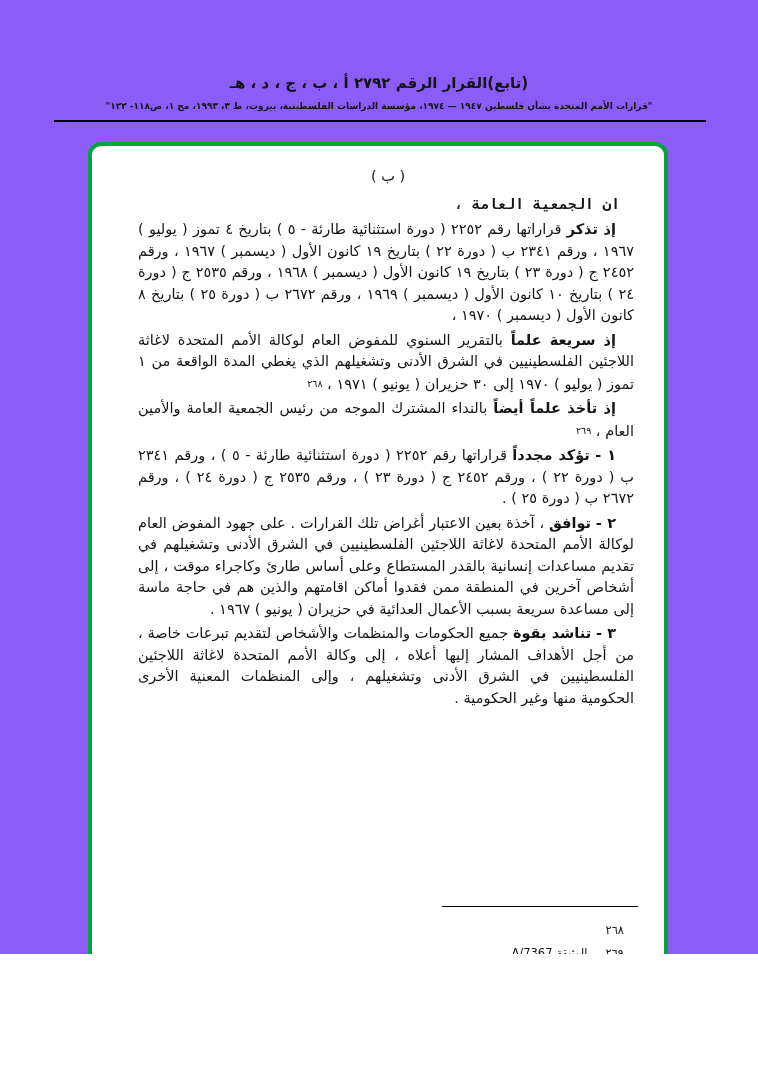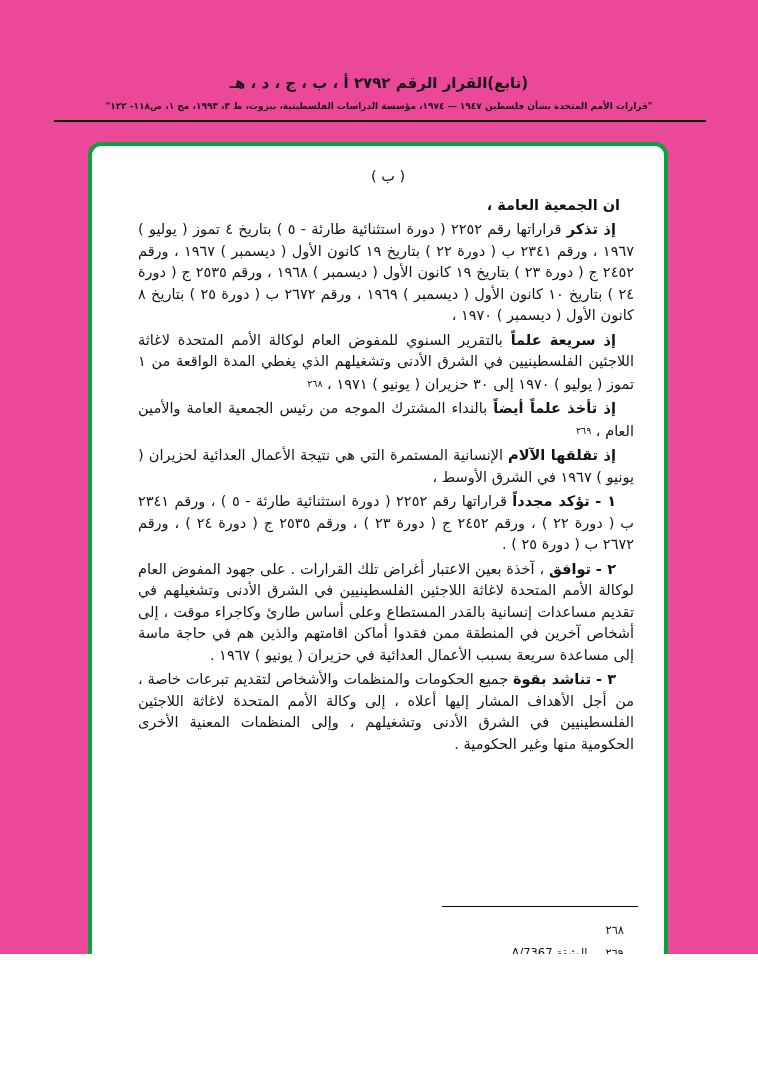--- a/index.html
+++ b/index.html
@@ -5,21 +5,21 @@
   :root{
     --border-green:#0aa13f;
     --ink:#141414;
   }
   *{box-sizing:border-box;}
   html,body{margin:0;padding:0;}
   body{background:#ffffff;}
   .page{
     position:relative;
     width:758px;height:954px;
-    background:#ec4899;
+    background:#8b5cf6;
     color:var(--ink);
     font-family:"DejaVu Sans", sans-serif;
     overflow:hidden;
   }
   .page-header{
     position:absolute;top:74px;left:0;right:0;
     text-align:center;direction:rtl;
   }
   .header-title{font-size:15px;font-weight:bold;letter-spacing:.5px;}
   .header-source{font-size:9px;font-weight:bold;margin-top:9px;white-space:nowrap;}
@@ -40,21 +40,21 @@
     font-size:14.5px;
     line-height:21.5px;
     text-align:justify;
   }
   .cont-line{
     text-align:left;
     font-size:13.5px;
     margin:0 0 4px 0;
   }
   .section-marker{text-align:center;margin:2px 0 7px 0;}
-  .opening{font-weight:bold;text-indent:18px;margin:0 0 3px 0;}
+  .opening{font-weight:bold;text-indent:18px;margin:0 0 3px 0;font-family:Liberation Mono, monospace;}
   .para{margin:0 4px 3px 0;text-indent:18px;}
   .lead{font-weight:bold;}
   .ref{font-size:9.5px;vertical-align:2px;}
   .footnotes{
     position:absolute;
     right:26px;left:46px;top:760px;
     direction:rtl;
   }
   .fn-rule{
     width:196px;height:0;border-top:1.5px solid #000;
@@ -102,24 +102,20 @@
         <span>بالتقرير السنوي للمفوض العام لوكالة الأمم المتحدة لاغاثة اللاجئين الفلسطينيين في الشرق الأدنى وتشغيلهم الذي يغطي المدة الواقعة من ١ تموز ( يوليو ) ١٩٧٠ إلى ٣٠ حزيران ( يونيو ) ١٩٧١ ،</span>
         <span class="ref">٢٦٨</span>
       </p>
 
       <p class="para">
         <span class="lead">إذ تأخذ علماً أيضاً</span>
         <span>بالنداء المشترك الموجه من رئيس الجمعية العامة والأمين العام ،</span>
         <span class="ref">٢٦٩</span>
       </p>
 
-      <p class="para">
-        <span class="lead">إذ تقلقها الآلام</span>
-        <span>الإنسانية المستمرة التي هي نتيجة الأعمال العدائية لحزيران ( يونيو ) ١٩٦٧ في الشرق الأوسط ،</span>
-      </p>
 
       <p class="para">
         <span class="lead">١ -</span>
         <span class="lead">تؤكد مجدداً</span>
         <span>قراراتها رقم ٢٢٥٢ ( دورة استثنائية طارئة - ٥ ) ، ورقم ٢٣٤١ ب ( دورة ٢٢ ) ، ورقم ٢٤٥٢ ج ( دورة ٢٣ ) ، ورقم ٢٥٣٥ ج ( دورة ٢٤ ) ، ورقم ٢٦٧٢ ب ( دورة ٢٥ ) .</span>
       </p>
 
       <p class="para">
         <span class="lead">٢ -</span>
         <span class="lead">توافق</span>

